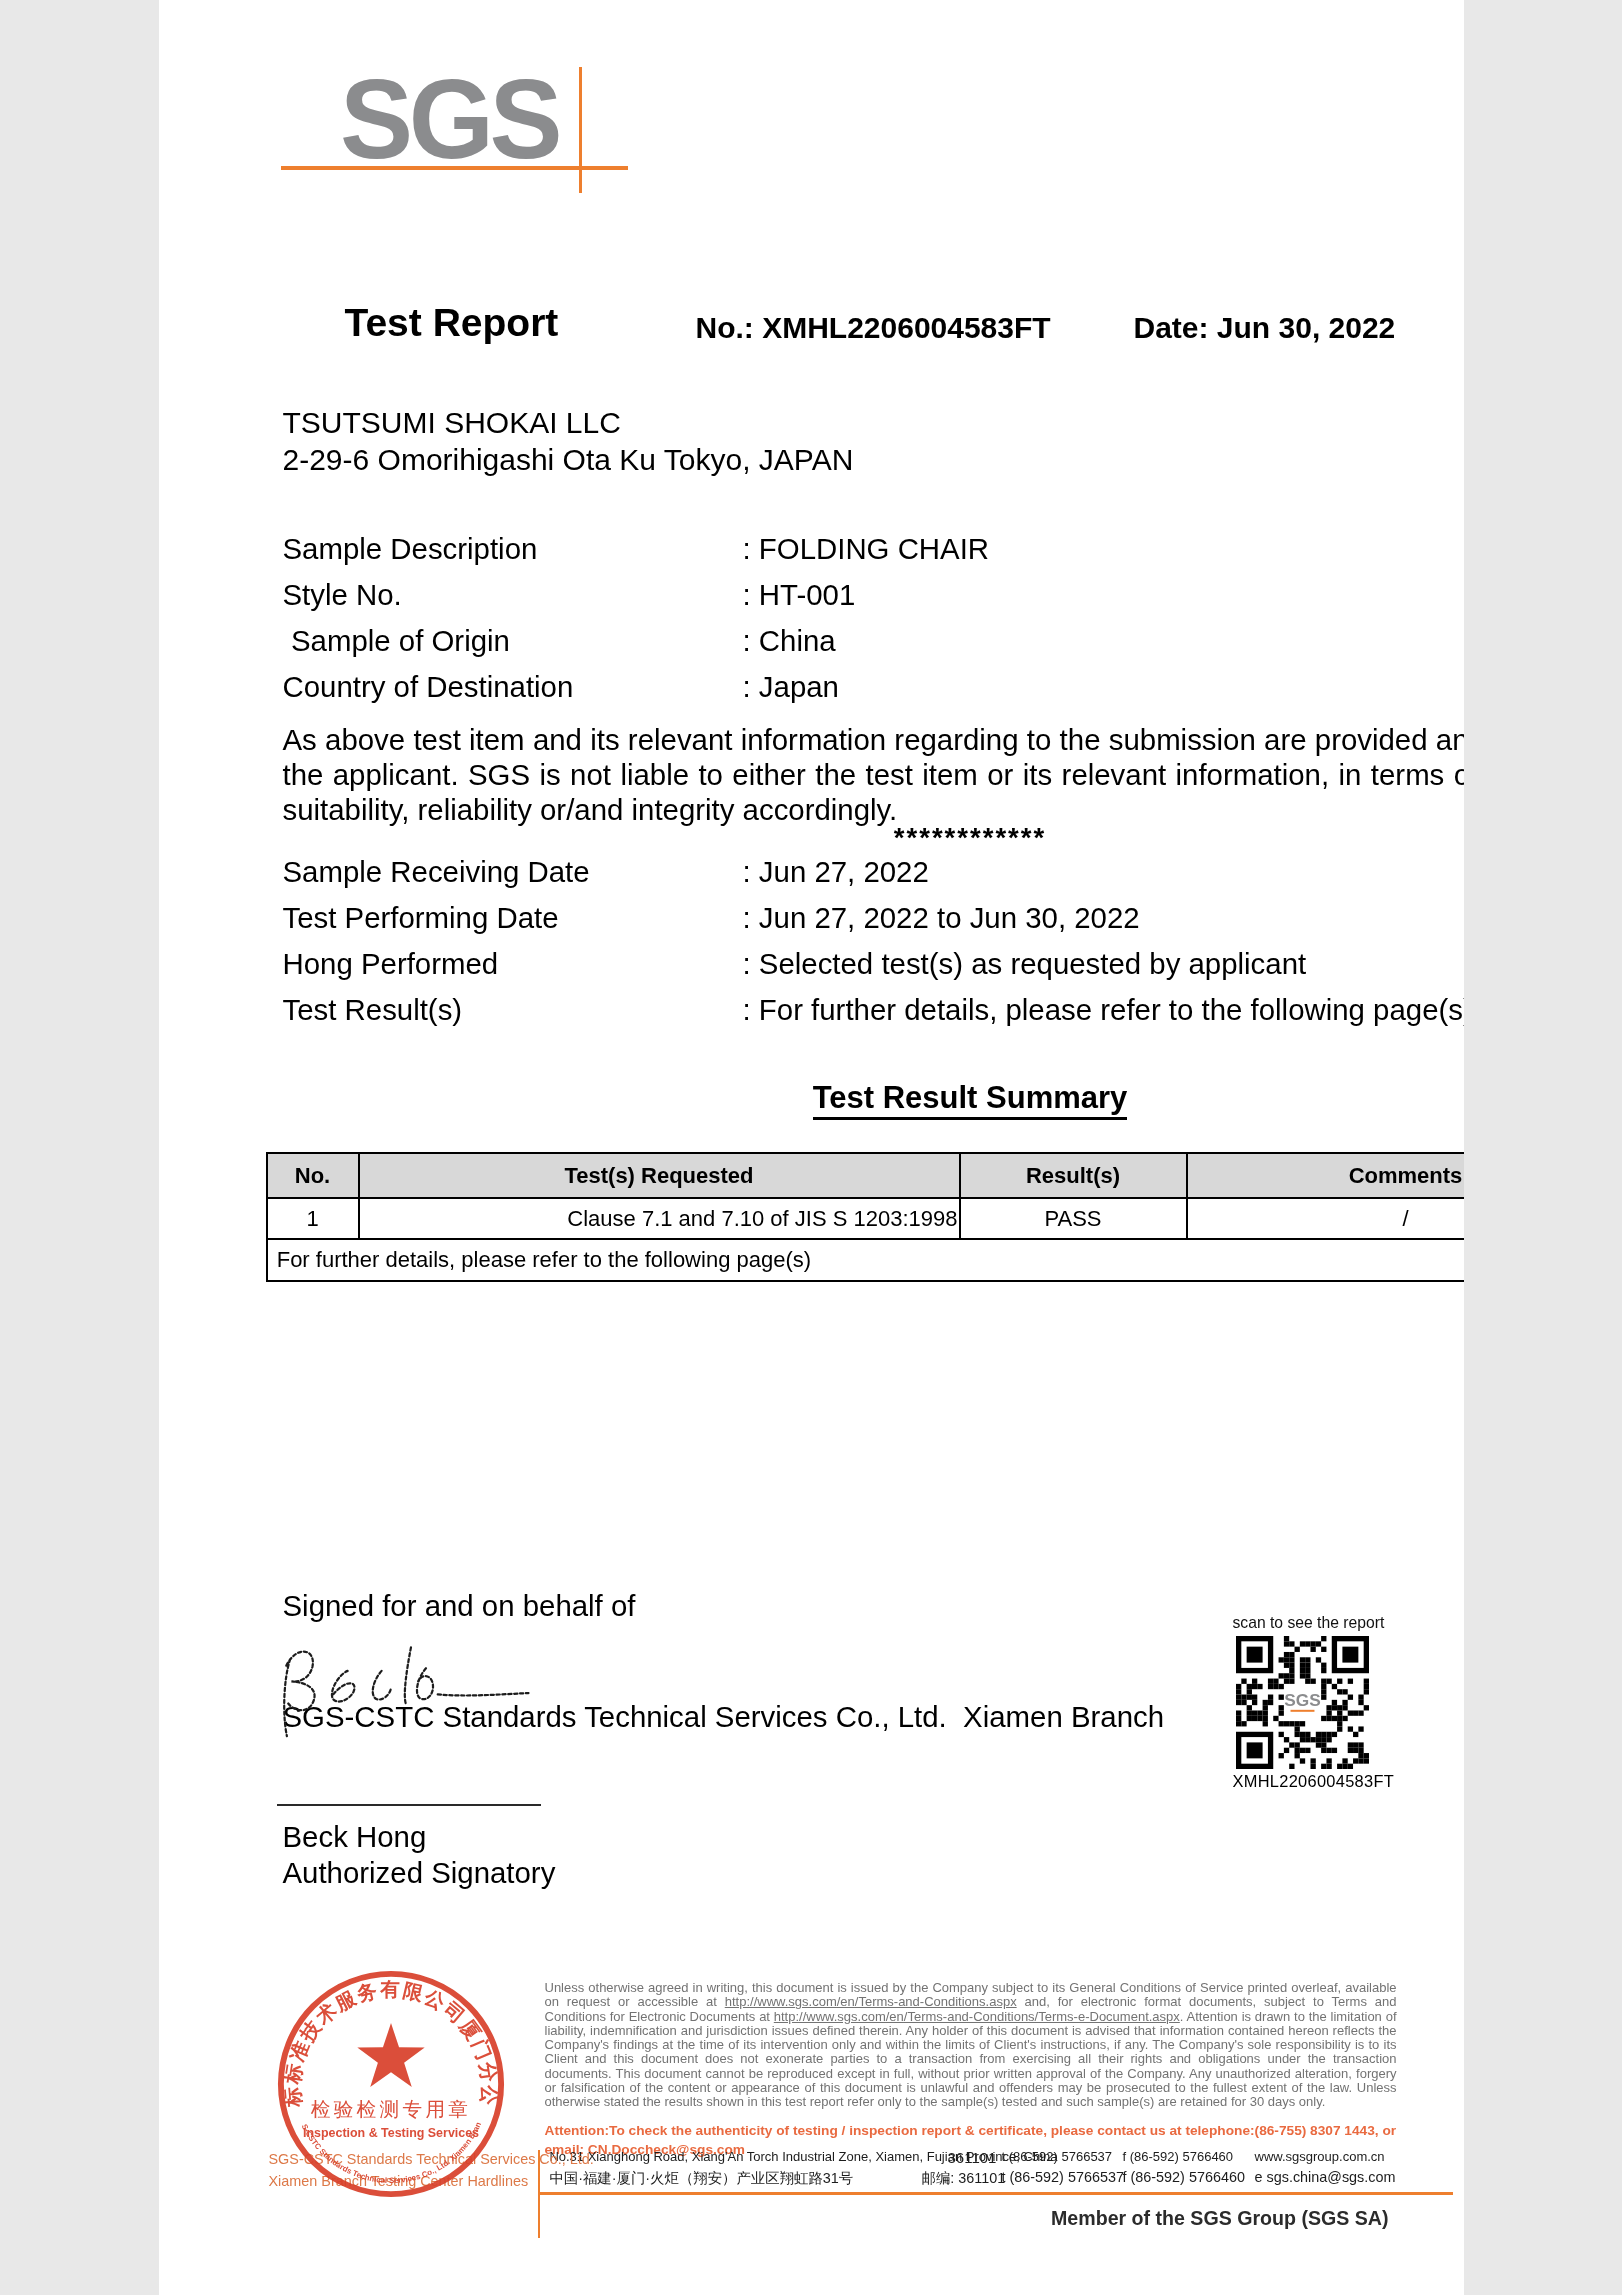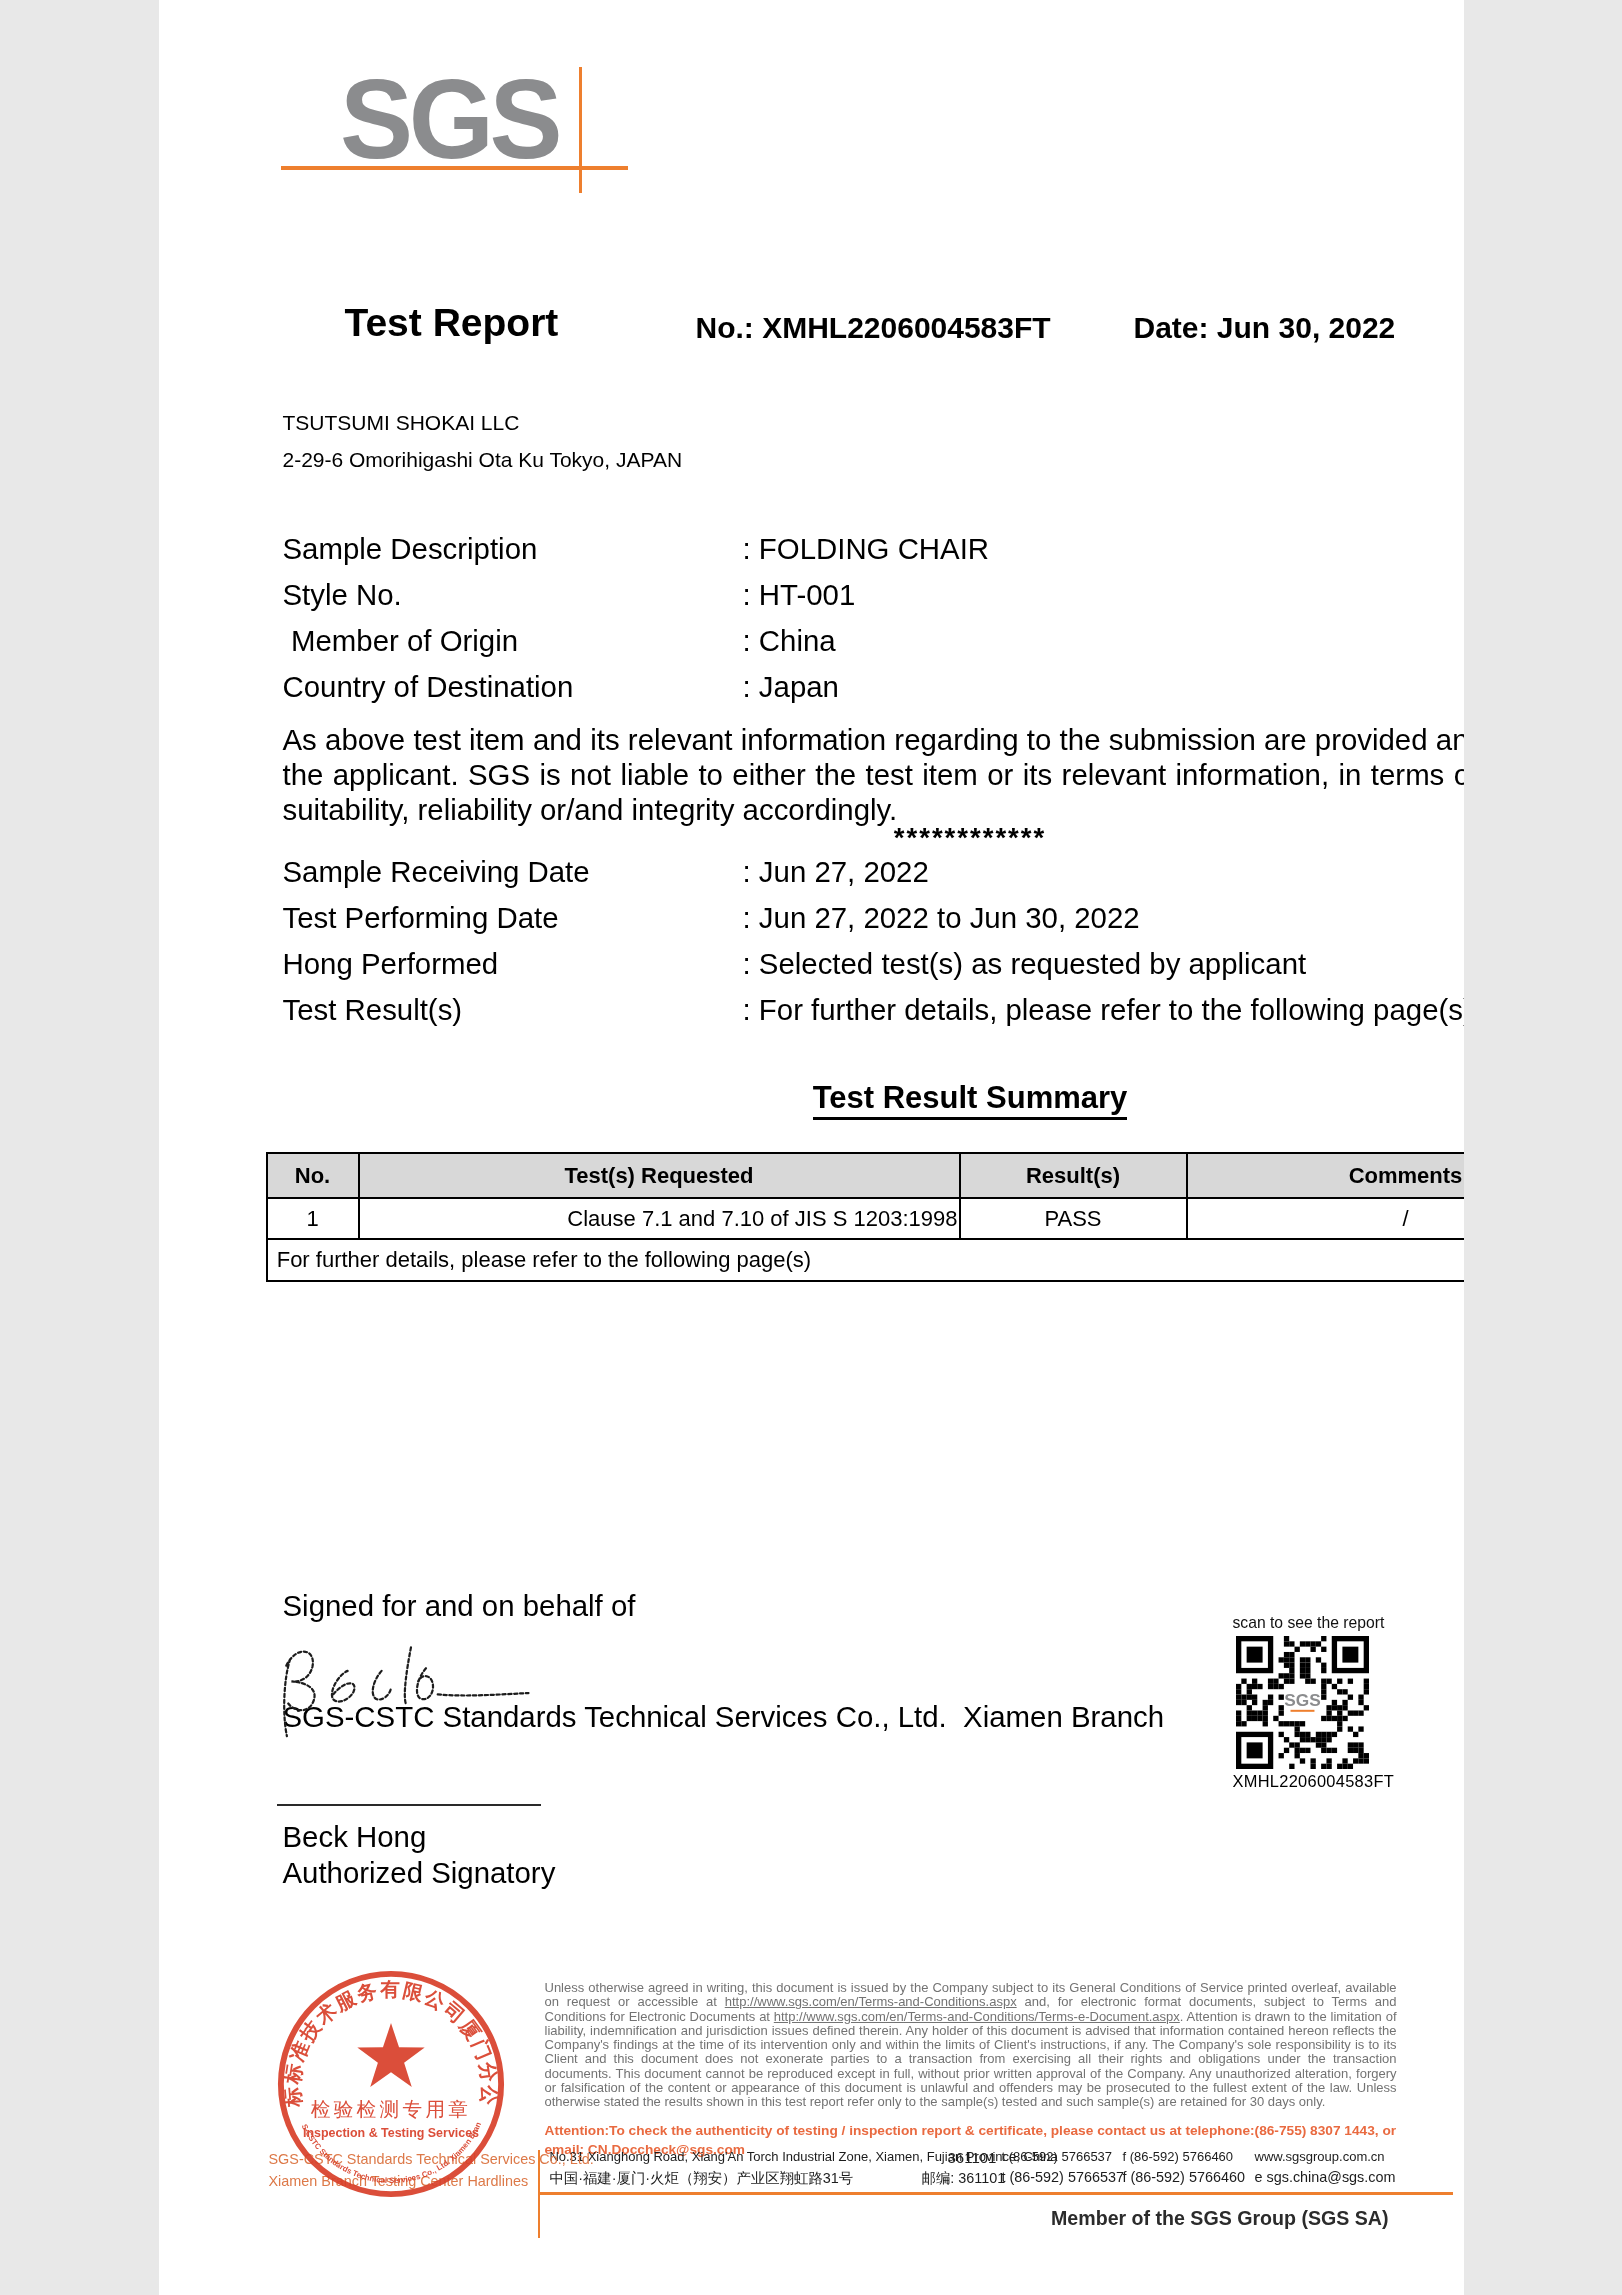--- a/index.html
+++ b/index.html
@@ -19,21 +19,21 @@
   .logo-vline{ left:420px; top:67px; width:3.9px; height:126px; background:var(--orange,#ee7f2e); }
   .logo-hline{ left:122px; top:166px; width:347px; height:3.9px; background:var(--orange,#ee7f2e); }
 
   
   .rpt-title{ left:186px; top:301px; font-size:39px; font-weight:bold; }
   .rpt-no  { left:537px;  top:311px; font-size:30px; font-weight:bold; }
   .rpt-date{ left:975px; top:311px; font-size:30px; font-weight:bold; }
   .rpt-page{ left:1379px; top:311px; font-size:30px; font-weight:normal;text-align:center; }
 
   
-  .applicant{ left:124px; top:404px; font-size:21px; line-height:37px; }
+  .applicant{ left:124px; top:404px; font-size:30px; line-height:37px; }
 
   
   .fields{ left:124px; width:1381px; font-size:29.4px; }
   .fields .frow{ position:relative; height:46px; }
   .fields .frow.indent{ padding-left:8.5px; }
   .fields .flabel{ display:inline-block; }
   .fields .fval{ position:absolute; left:460px; top:0; white-space:nowrap; }
   .fields .fval::before{ content:": "; }
 
   .disclaimer{ left:124px; top:722px; width:1379px; font-size:29.4px; line-height:35px; text-align:justify; }
@@ -107,21 +107,21 @@
   <div class="abs fields" style="top:532px">
     <div class="frow">
       <span class="flabel">Sample Description</span>
       <span class="fval">FOLDING CHAIR</span>
     </div>
     <div class="frow">
       <span class="flabel">Style No.</span>
       <span class="fval">HT-001</span>
     </div>
     <div class="frow indent">
-      <span class="flabel">Member of Origin</span>
+      <span class="flabel">Sample of Origin</span>
       <span class="fval">China</span>
     </div>
     <div class="frow">
       <span class="flabel">Country of Destination</span>
       <span class="fval">Japan</span>
     </div>
   </div>
 
   <div class="abs disclaimer">As above test item and its relevant information regarding to the submission are provided and confirmed by the applicant. SGS is not liable to either the test item or its relevant information, in terms of the accuracy, suitability, reliability or/and integrity accordingly.</div>
   <div class="abs stars">************</div>

